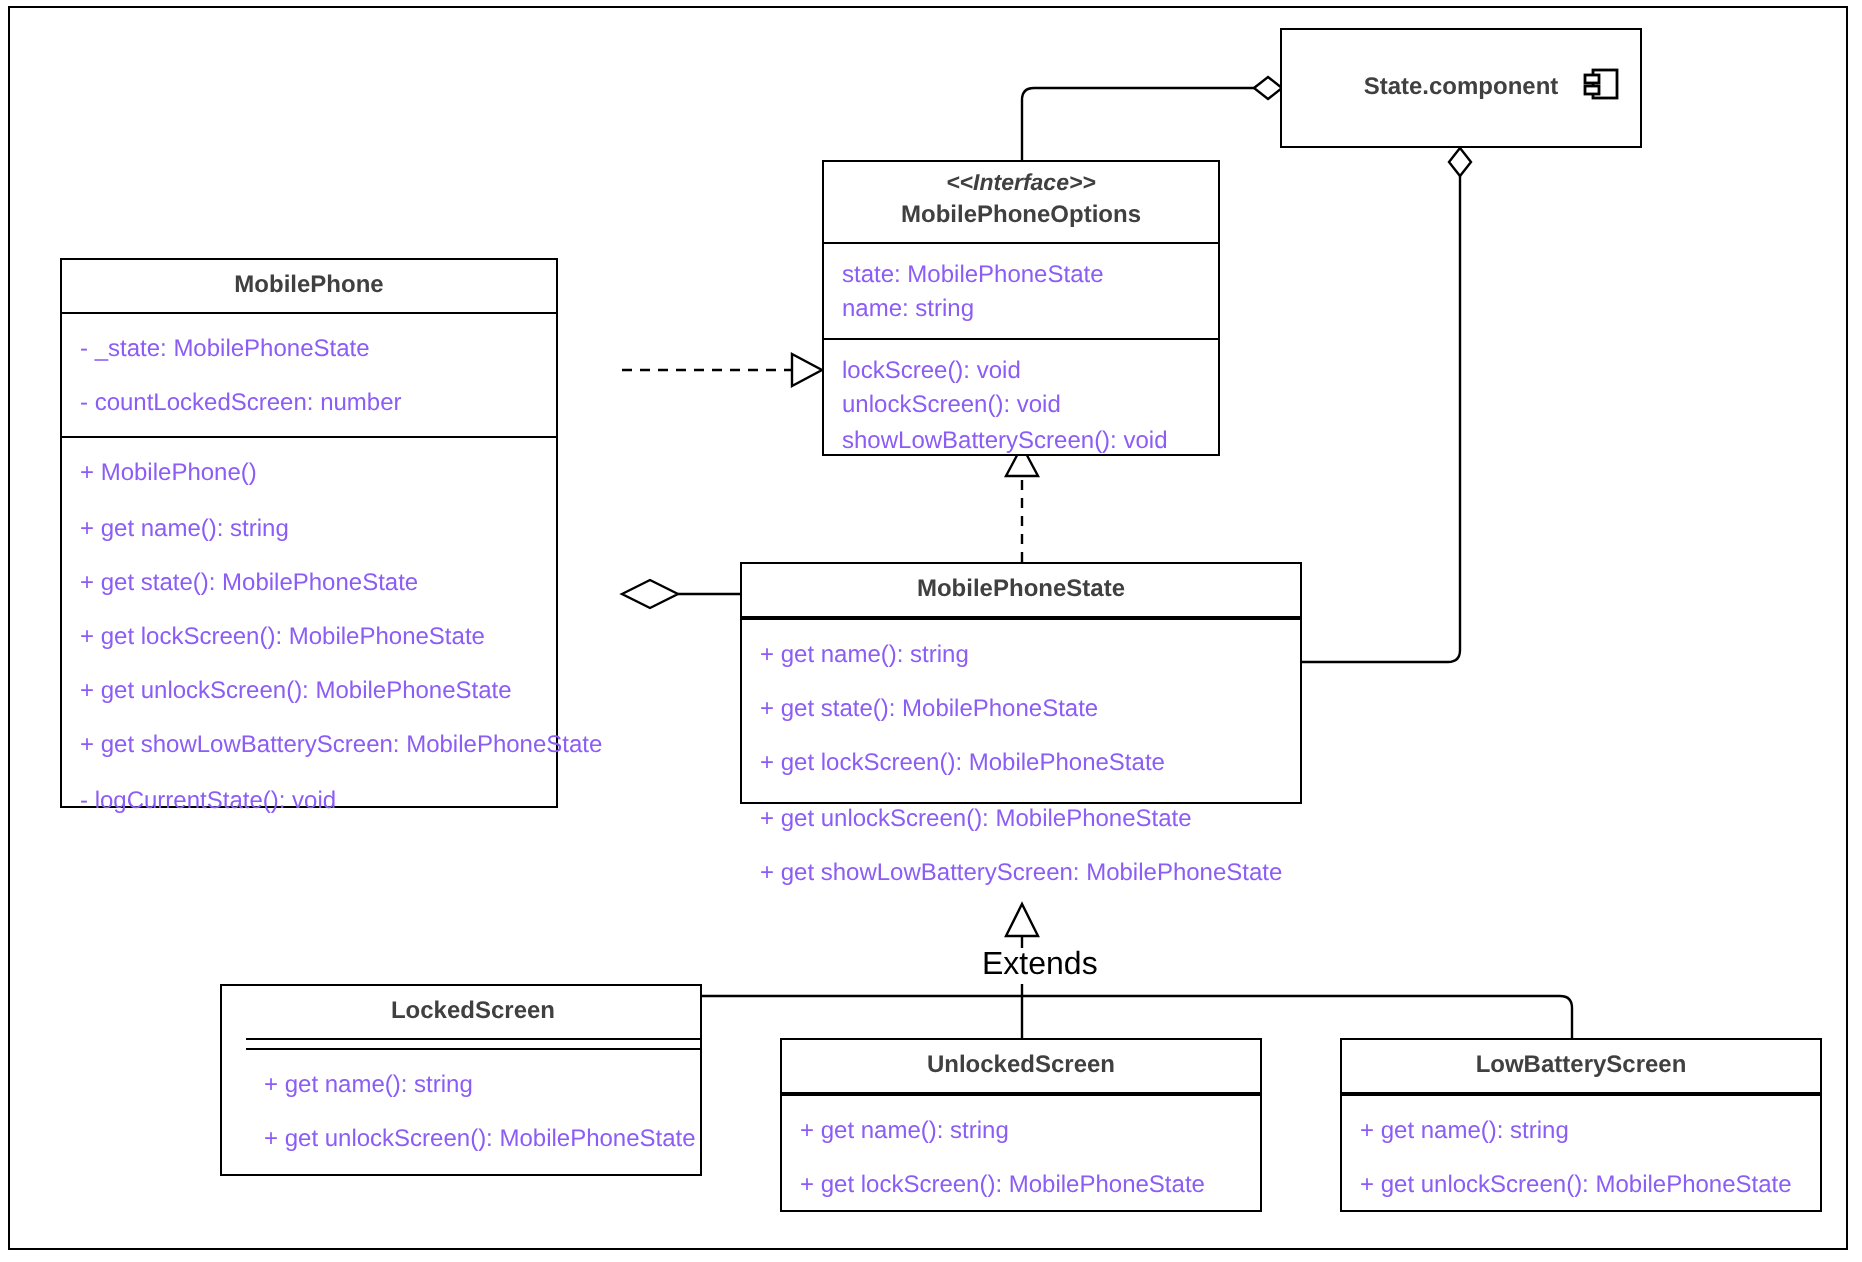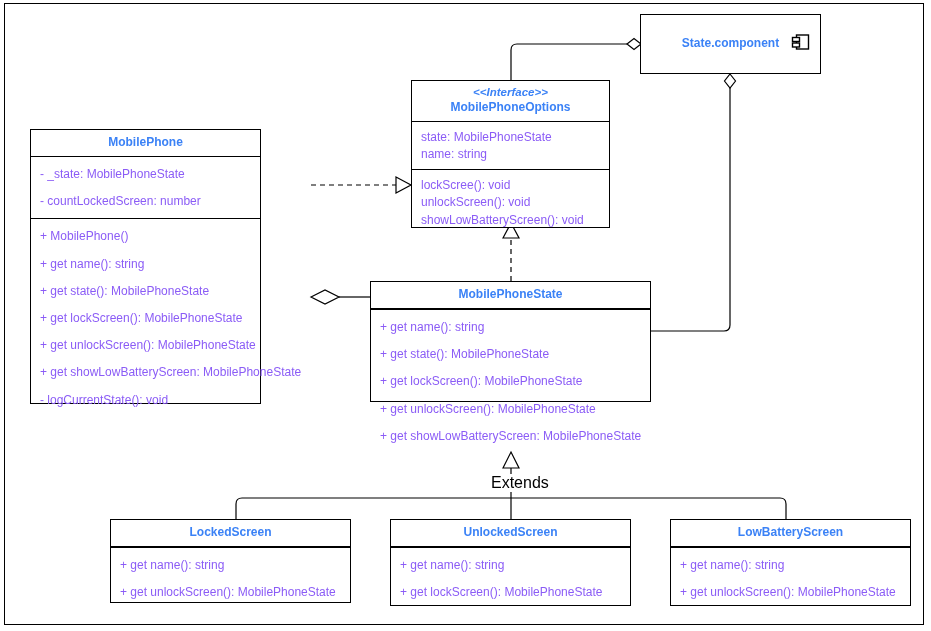--- a/index.html
+++ b/index.html
@@ -38,21 +38,21 @@
     border: 1px solid #000000;
     background: #ffffff;
     display: flex;
     flex-direction: column;
   }
   .uml-title {
     box-sizing: border-box;
     text-align: center;
     font-weight: bold;
     font-size: 12px;
-    color: #3b82f6;
+    color: #404040;
     line-height: 1.25;
     padding: 5px 6px 6px 6px;
     border-bottom: 1px solid #000000;
     position: relative;
   }
   .uml-title .stereotype {
     display: block;
     font-style: italic;
     font-weight: bold;
     font-size: 11.5px;
@@ -158,21 +158,21 @@
       <div class="row">state: MobilePhoneState</div>
       <div class="row">name: string</div>
     </div>
     <div class="uml-compartment tight">
       <div class="row">lockScree(): void</div>
       <div class="row">unlockScreen(): void</div>
       <div class="row">showLowBatteryScreen(): void</div>
     </div>
   </div>
 
-  <div class="uml-box" style="left:30px; top:129px; width:231px; height:275px;">
+  <div class="uml-box" style="left:30px; top:129px; width:249px; height:275px;">
     <div class="uml-title">
       <span>MobilePhone</span>
     </div>
     <div class="uml-compartment bordered spaced" style="padding-top:9px; padding-bottom:9px;">
       <div class="row">- _state: MobilePhoneState</div>
       <div class="row">- countLockedScreen: number</div>
     </div>
     <div class="uml-compartment spaced" style="padding-top:9px;">
       <div class="row">+ MobilePhone()</div>
       <div class="row">+ get name(): string</div>
@@ -191,21 +191,21 @@
     <div class="uml-compartment empty-strip"></div>
     <div class="uml-compartment spaced" style="padding-top:9px;">
       <div class="row">+ get name(): string</div>
       <div class="row">+ get state(): MobilePhoneState</div>
       <div class="row">+ get lockScreen(): MobilePhoneState</div>
       <div class="row">+ get unlockScreen(): MobilePhoneState</div>
       <div class="row">+ get showLowBatteryScreen: MobilePhoneState</div>
     </div>
   </div>
 
-  <div class="uml-box" style="left:110px; top:519px; width:241px; height:84px;">
+  <div class="uml-box" style="left:110px; top:492px; width:241px; height:96px;padding-left:12px;">
     <div class="uml-title">
       <span>LockedScreen</span>
     </div>
     <div class="uml-compartment empty-strip"></div>
     <div class="uml-compartment spaced" style="padding-top:9px;">
       <div class="row">+ get name(): string</div>
       <div class="row">+ get unlockScreen(): MobilePhoneState</div>
     </div>
   </div>
 

